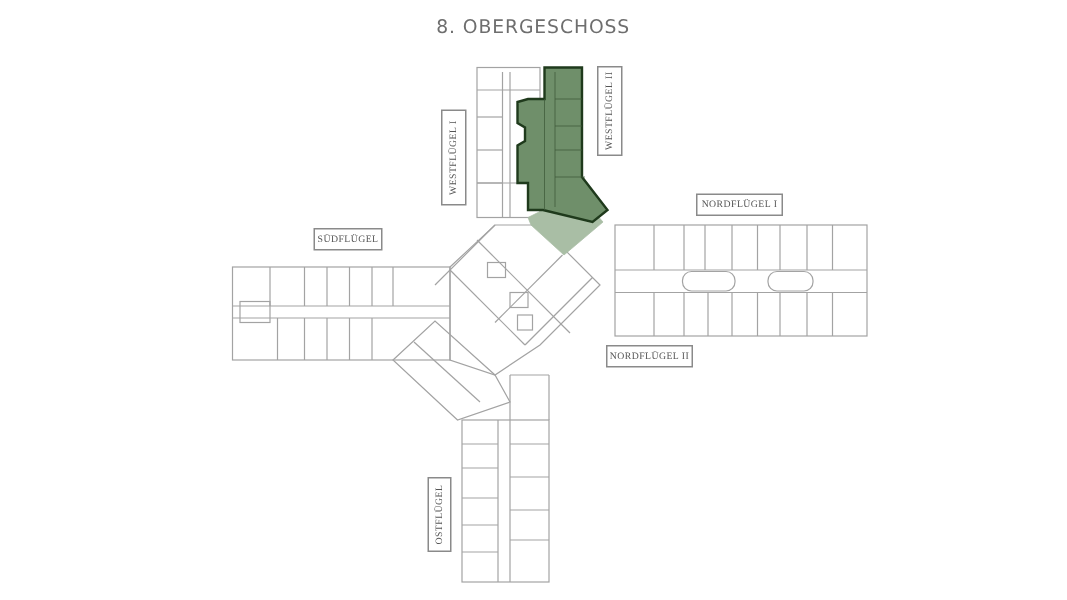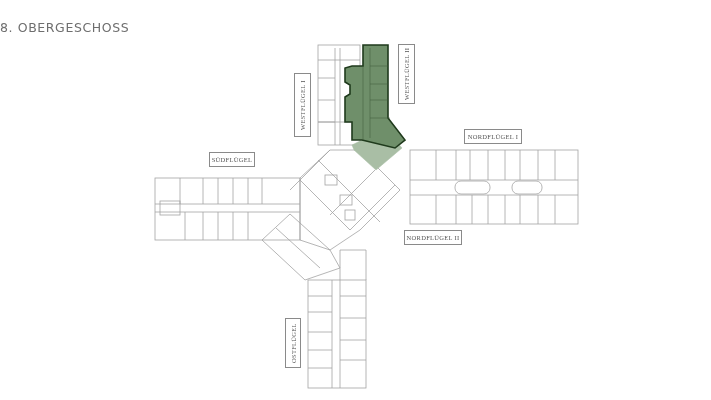--- a/index.html
+++ b/index.html
@@ -1,18 +1,18 @@
 <!DOCTYPE html>
 <html><head>
 <meta charset="utf-8">
 <style>
   html, body { margin:0; padding:0; background:#ffffff; }
   body { width:711px; height:400px; position:relative; overflow:hidden;
          font-family:"Liberation Sans", sans-serif; }
-  .title { position:absolute; left:0; width:711px; top:20px; text-align:left;
+  .title { position:absolute; left:0; width:711px; top:10px; text-align:center;
            font-size:12.5px; letter-spacing:0.6px; color:#6e6e6e; font-family:"DejaVu Sans", sans-serif; }
   svg.plan { position:absolute; left:0; top:0; }
   .label { position:absolute; background:#fff; border:1px solid #8a8a8a;
            font-family:"Liberation Serif", serif; font-size:6.5px; color:#555;
            display:flex; align-items:center; justify-content:center; letter-spacing:0.3px; }
   .vert { writing-mode:vertical-rl; transform:rotate(180deg); }
 </style>
 </head>
 <body>
 

